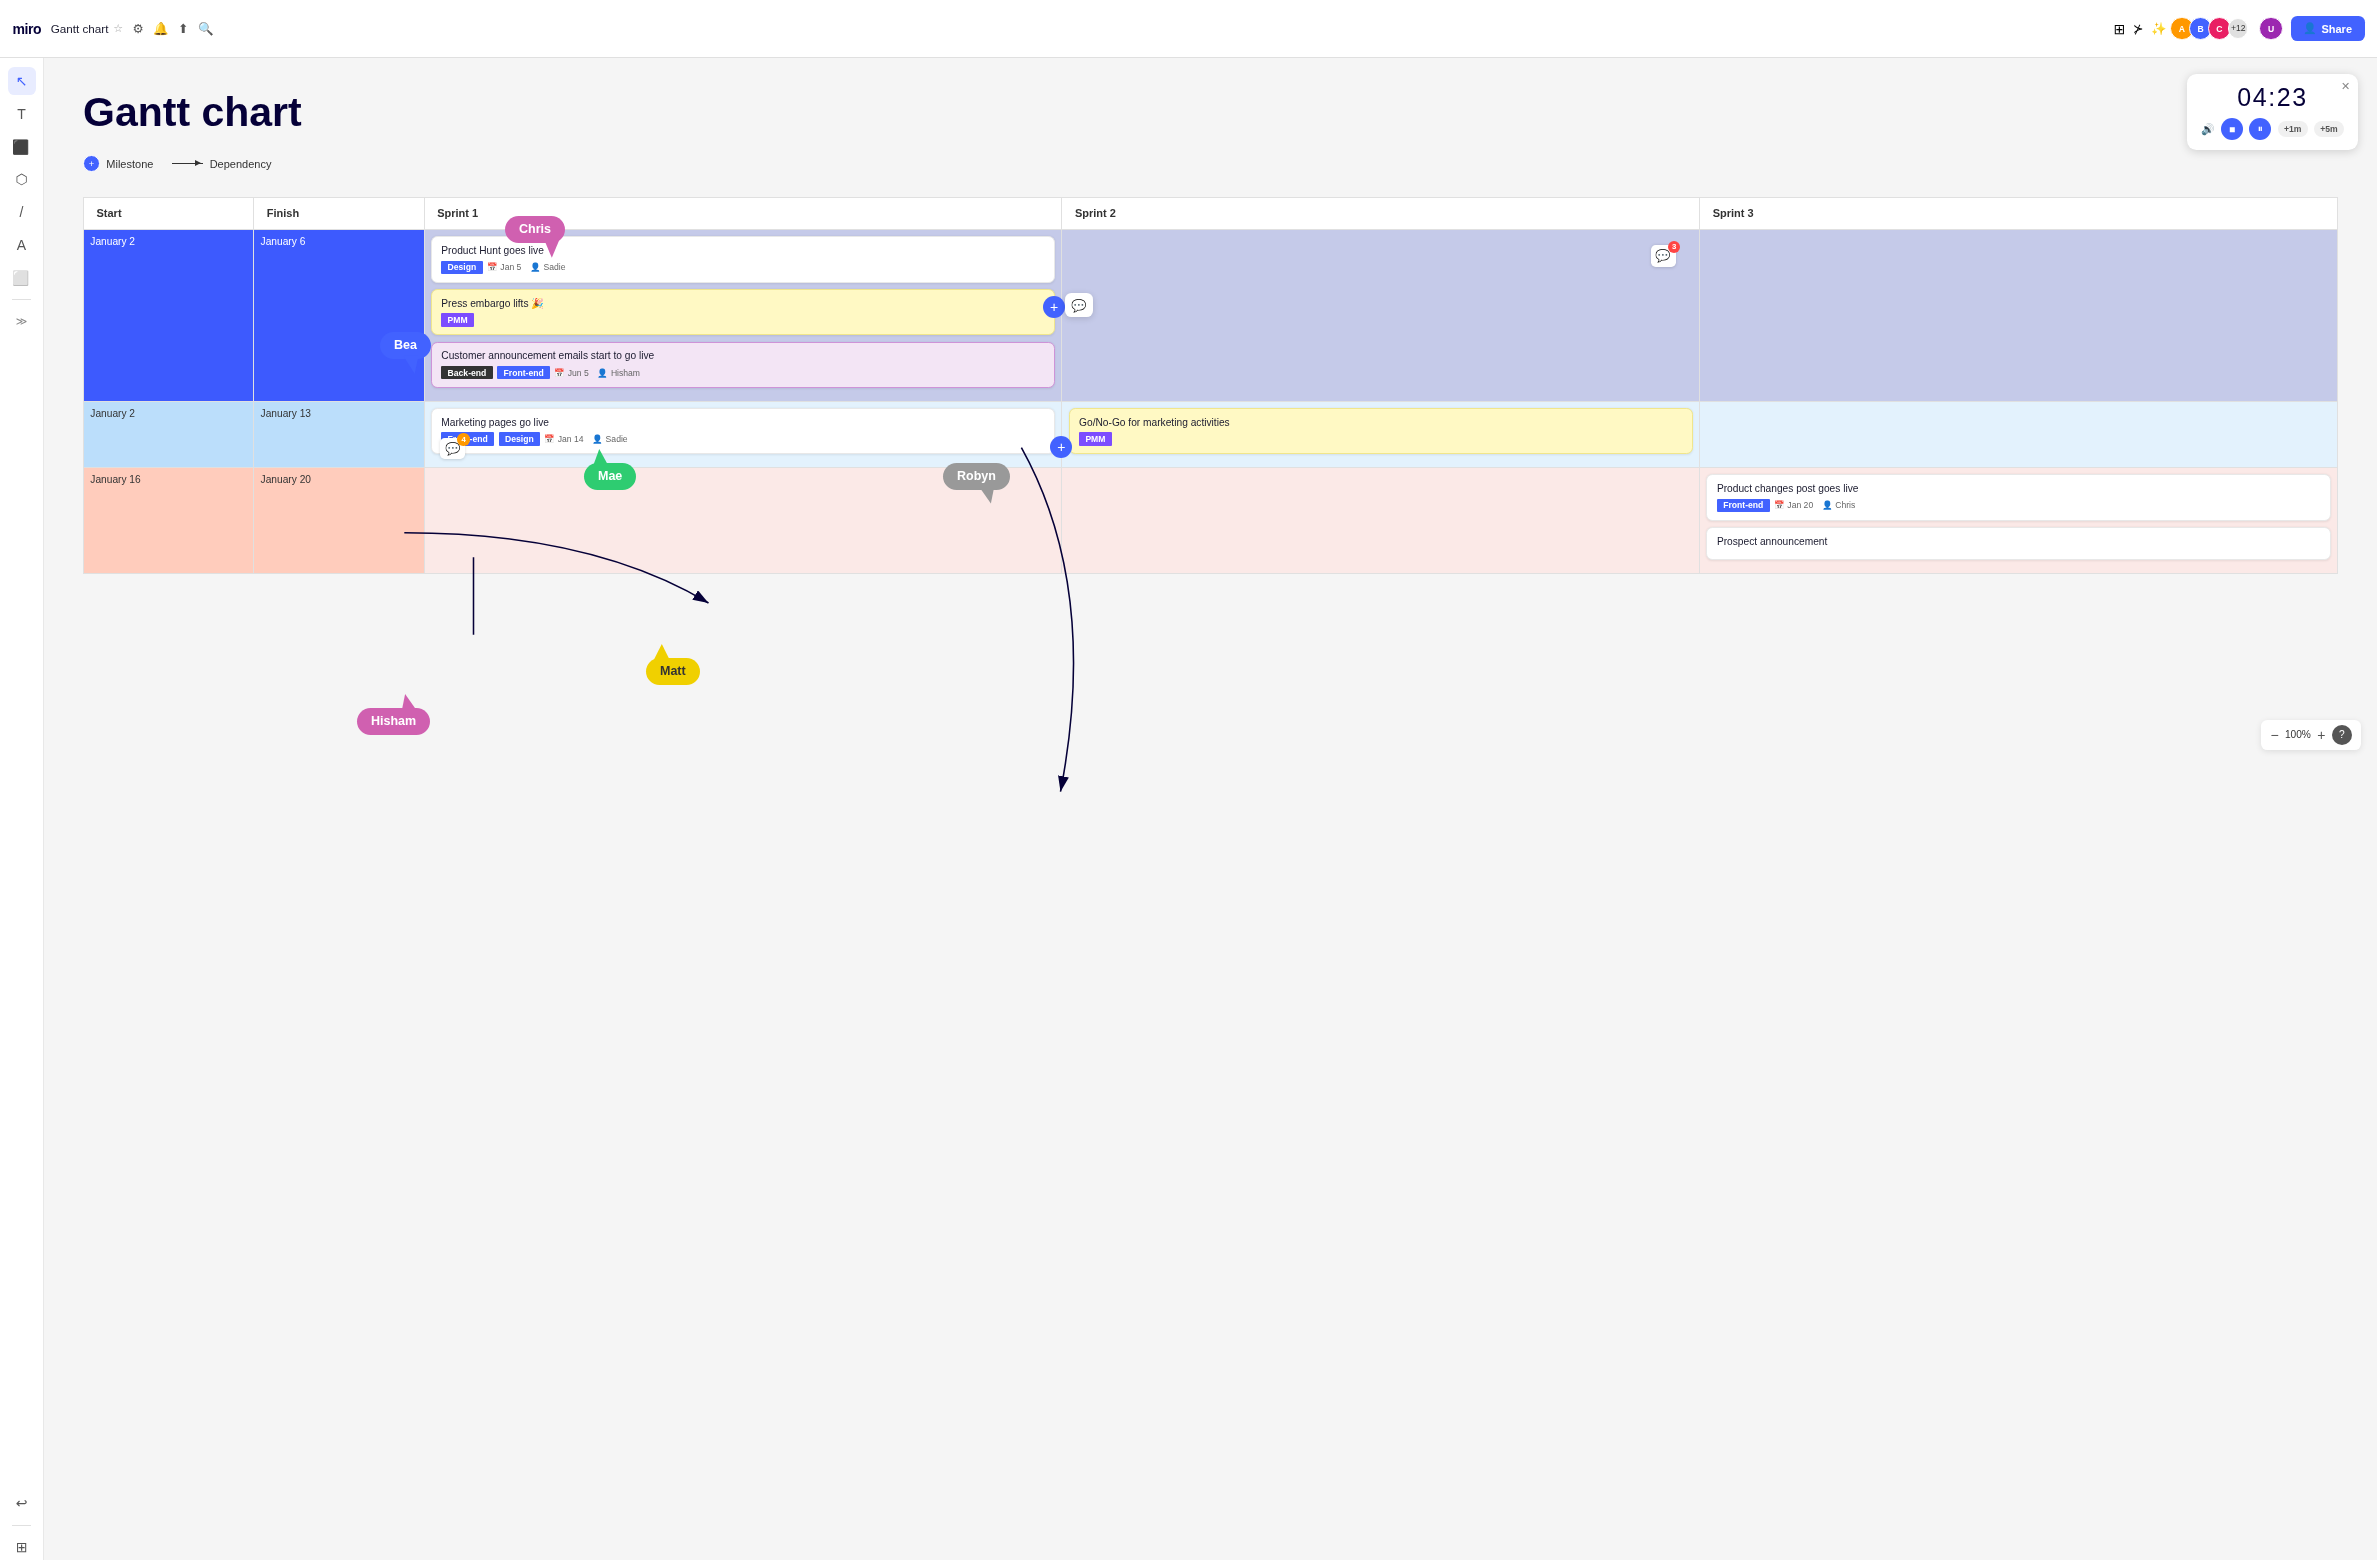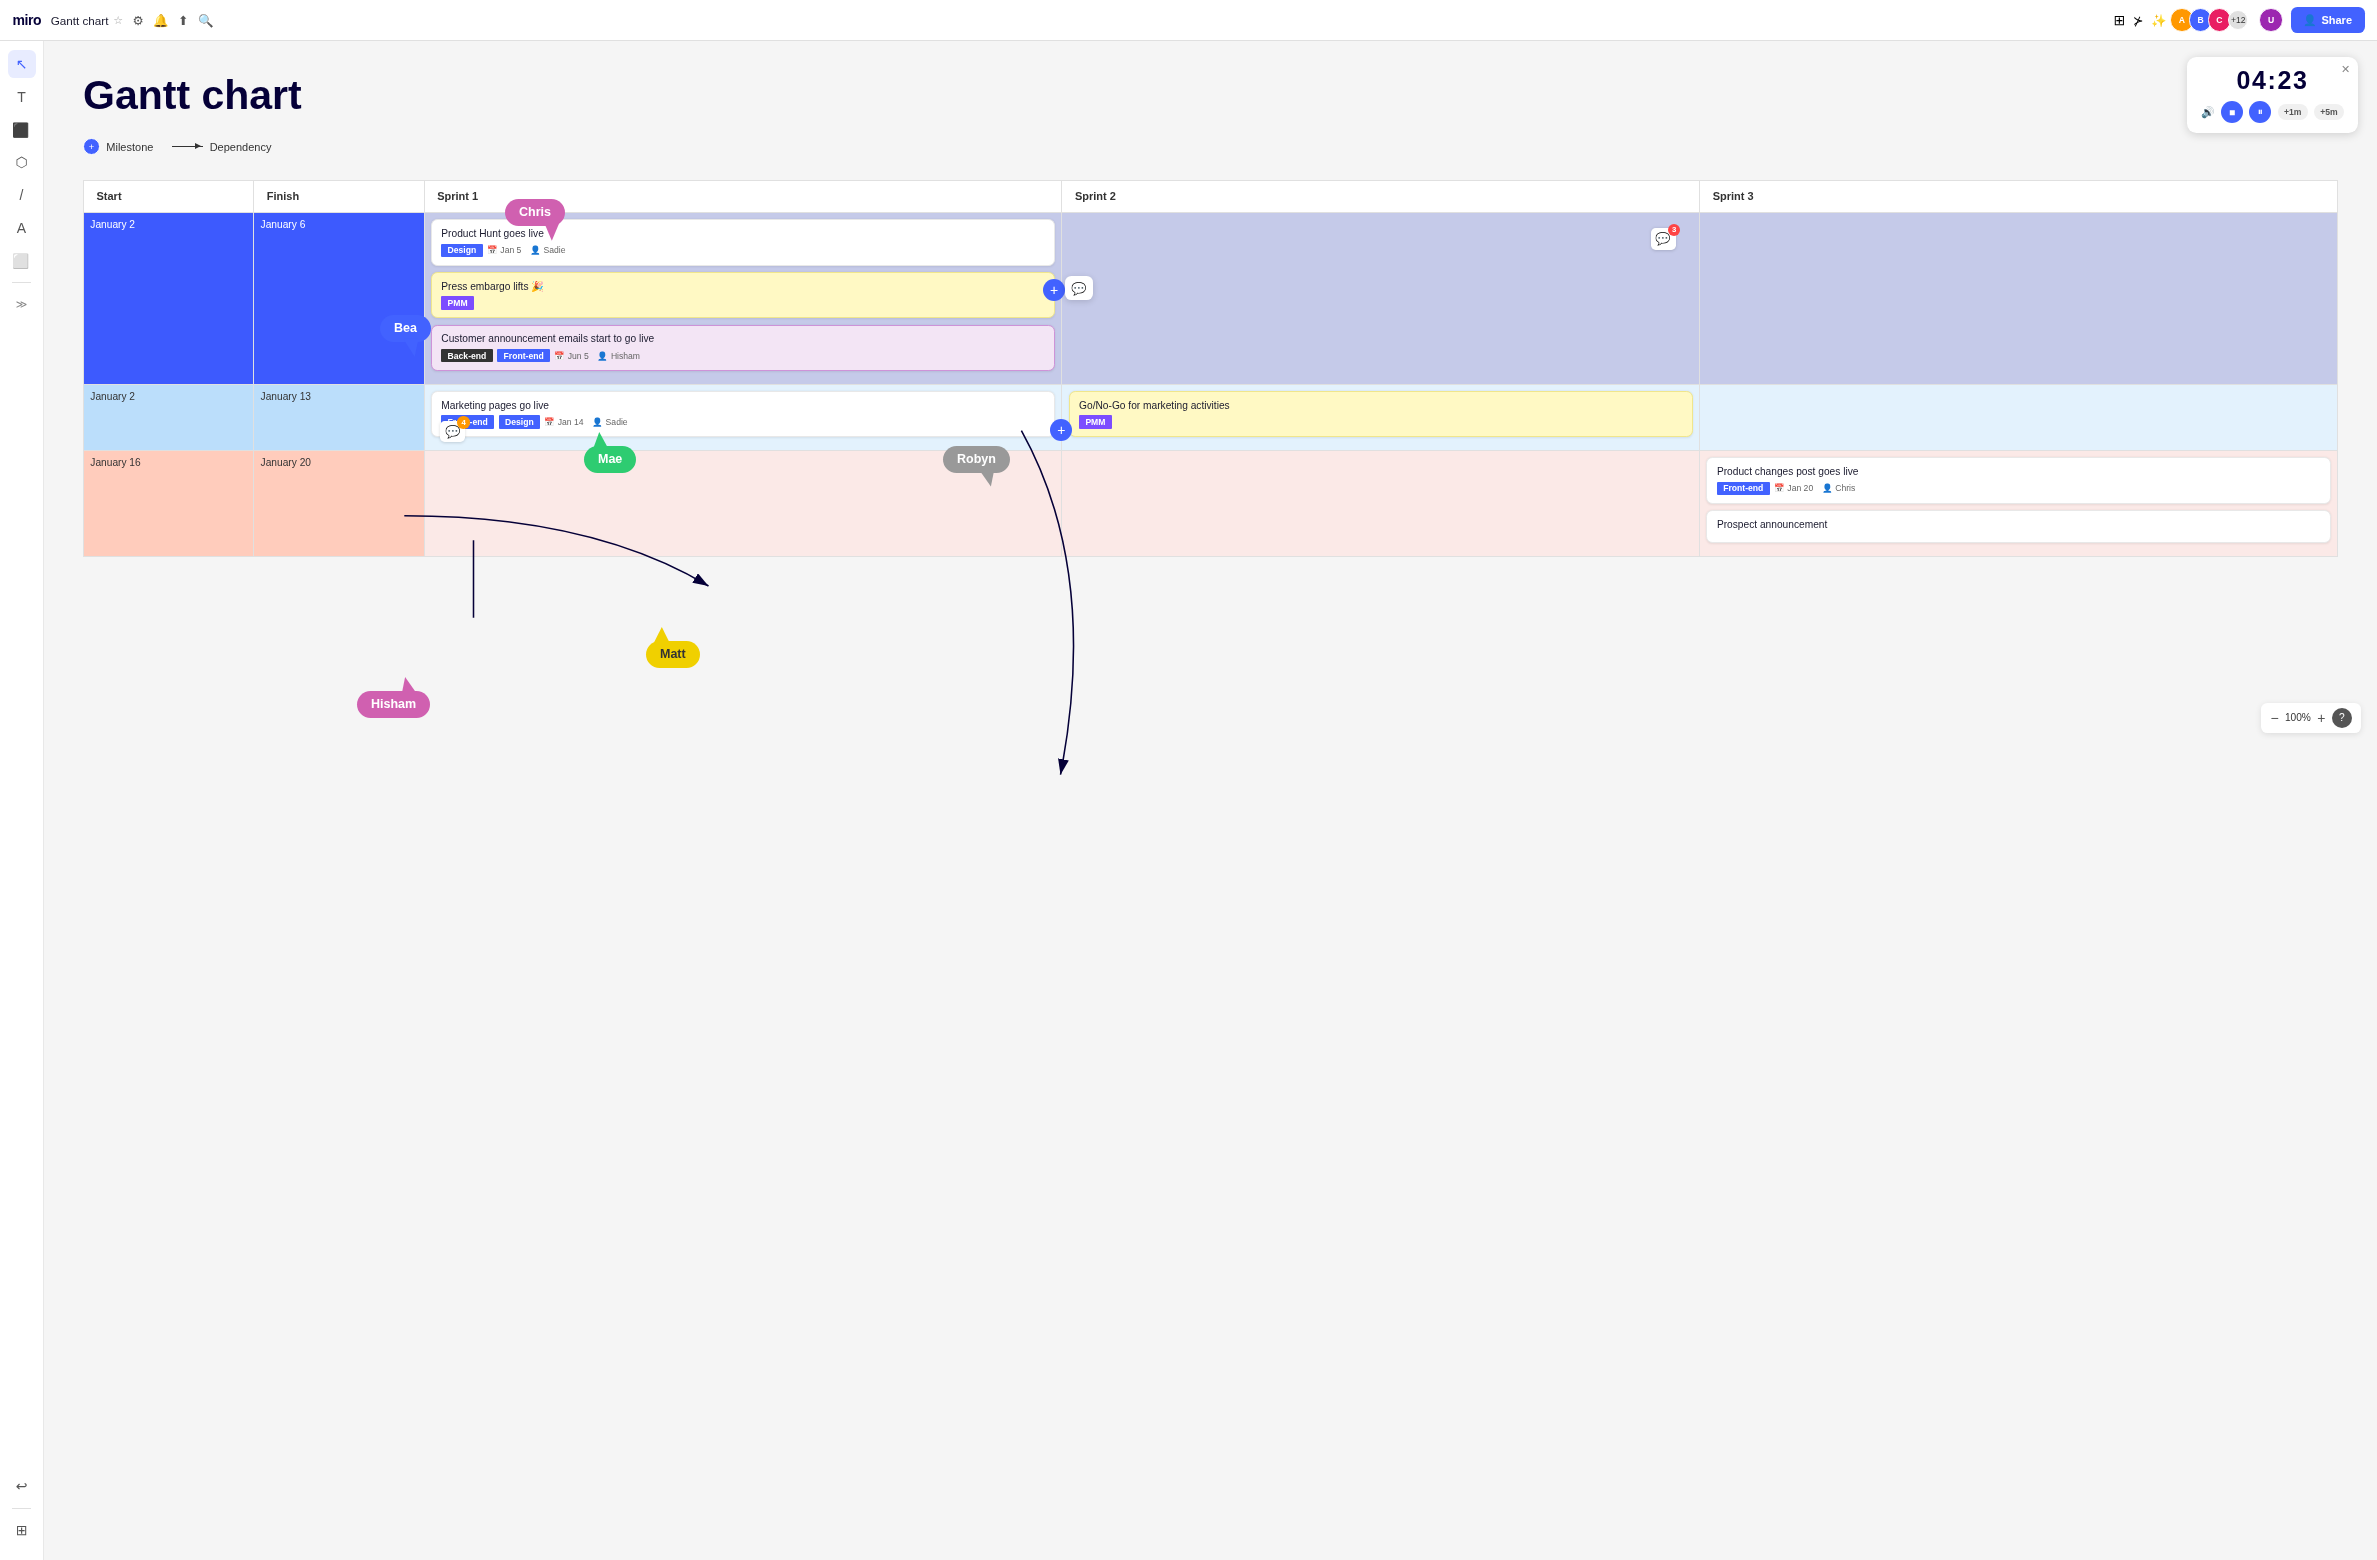--- a/index.html
+++ b/index.html
@@ -1,20 +1,20 @@
 <!DOCTYPE html>
 <html style="font-size:12.5px"><head>
   <meta charset="utf-8">
   <style>
     * { box-sizing: border-box; margin: 0; padding: 0; }
     body { font-family: -apple-system, BlinkMacSystemFont, 'Segoe UI', sans-serif; background: #f0f0f0; overflow: hidden; }
 
     
     .topbar {
-      display: flex; align-items: center; height: 41px;
+      display: flex; align-items: center; height: 58px;
       background: #fff; border-bottom: 0.8px solid #e0e0e0;
       padding: 0 12.5px; gap: 9.4px; position: relative; z-index: 100;
     }
     .miro-logo { font-weight: 900; font-size: 14px; color: #050038; letter-spacing: -0.4px; }
     .board-title { font-size: 11.7px; font-weight: 500; color: #1a1a2e; display: flex; align-items: center; gap: 4.7px; }
     .topbar-icons { display: flex; gap: 9.4px; align-items: center; color: #555; }
     .topbar-icons span { cursor: pointer; font-size: 14px; }
     .topbar-right { margin-left: auto; display: flex; align-items: center; gap: 7.8px; }
     .avatar-group { display: flex; align-items: center; }
     .avatar { width: 23.5px; height: 23.5px; border-radius: 50%; border: 1.6px solid #fff; margin-left: -4.7px; font-size: 8.6px; display: flex; align-items: center; justify-content: center; font-weight: 600; color: #fff; }
@@ -41,21 +41,21 @@
     .canvas { flex: 1; background: #f5f5f5; overflow: hidden; position: relative; }
 
     
     .timer-widget {
       position: absolute; top: 15.6px; right: 19px;
       background: #fff; border-radius: 9.4px; padding: 9.4px 14px;
       box-shadow: 0 1.6px 9.4px rgba(0,0,0,0.15); z-index: 200;
       display: flex; flex-direction: column; align-items: center; gap: 6.3px;
     }
     .timer-close { position: absolute; top: 6.3px; right: 7.8px; cursor: pointer; font-size: 11px; color: #888; }
-    .timer-display { font-size: 25px; font-weight: 700; color: #050038; letter-spacing: 1.6px; }
+    .timer-display { font-size: 25px; font-weight: 400; color: #050038; letter-spacing: 1.6px; }
     .timer-controls { display: flex; align-items: center; gap: 6.3px; }
     .timer-icon-btn { width: 22px; height: 22px; border-radius: 50%; border: none; cursor: pointer; display: flex; align-items: center; justify-content: center; font-size: 10.2px; }
     .timer-stop { background: #4262ff; color: #fff; }
     .timer-pause { background: #4262ff; color: #fff; }
     .timer-plus { background: #f0f0f0; color: #555; font-size: 8.6px; font-weight: 600; padding: 3.1px 6.3px; border-radius: 9.4px; border: none; cursor: pointer; }
 
     
     .board-content {
       position: absolute; top: 0; left: 0; right: 0; bottom: 0;
       overflow: auto;

